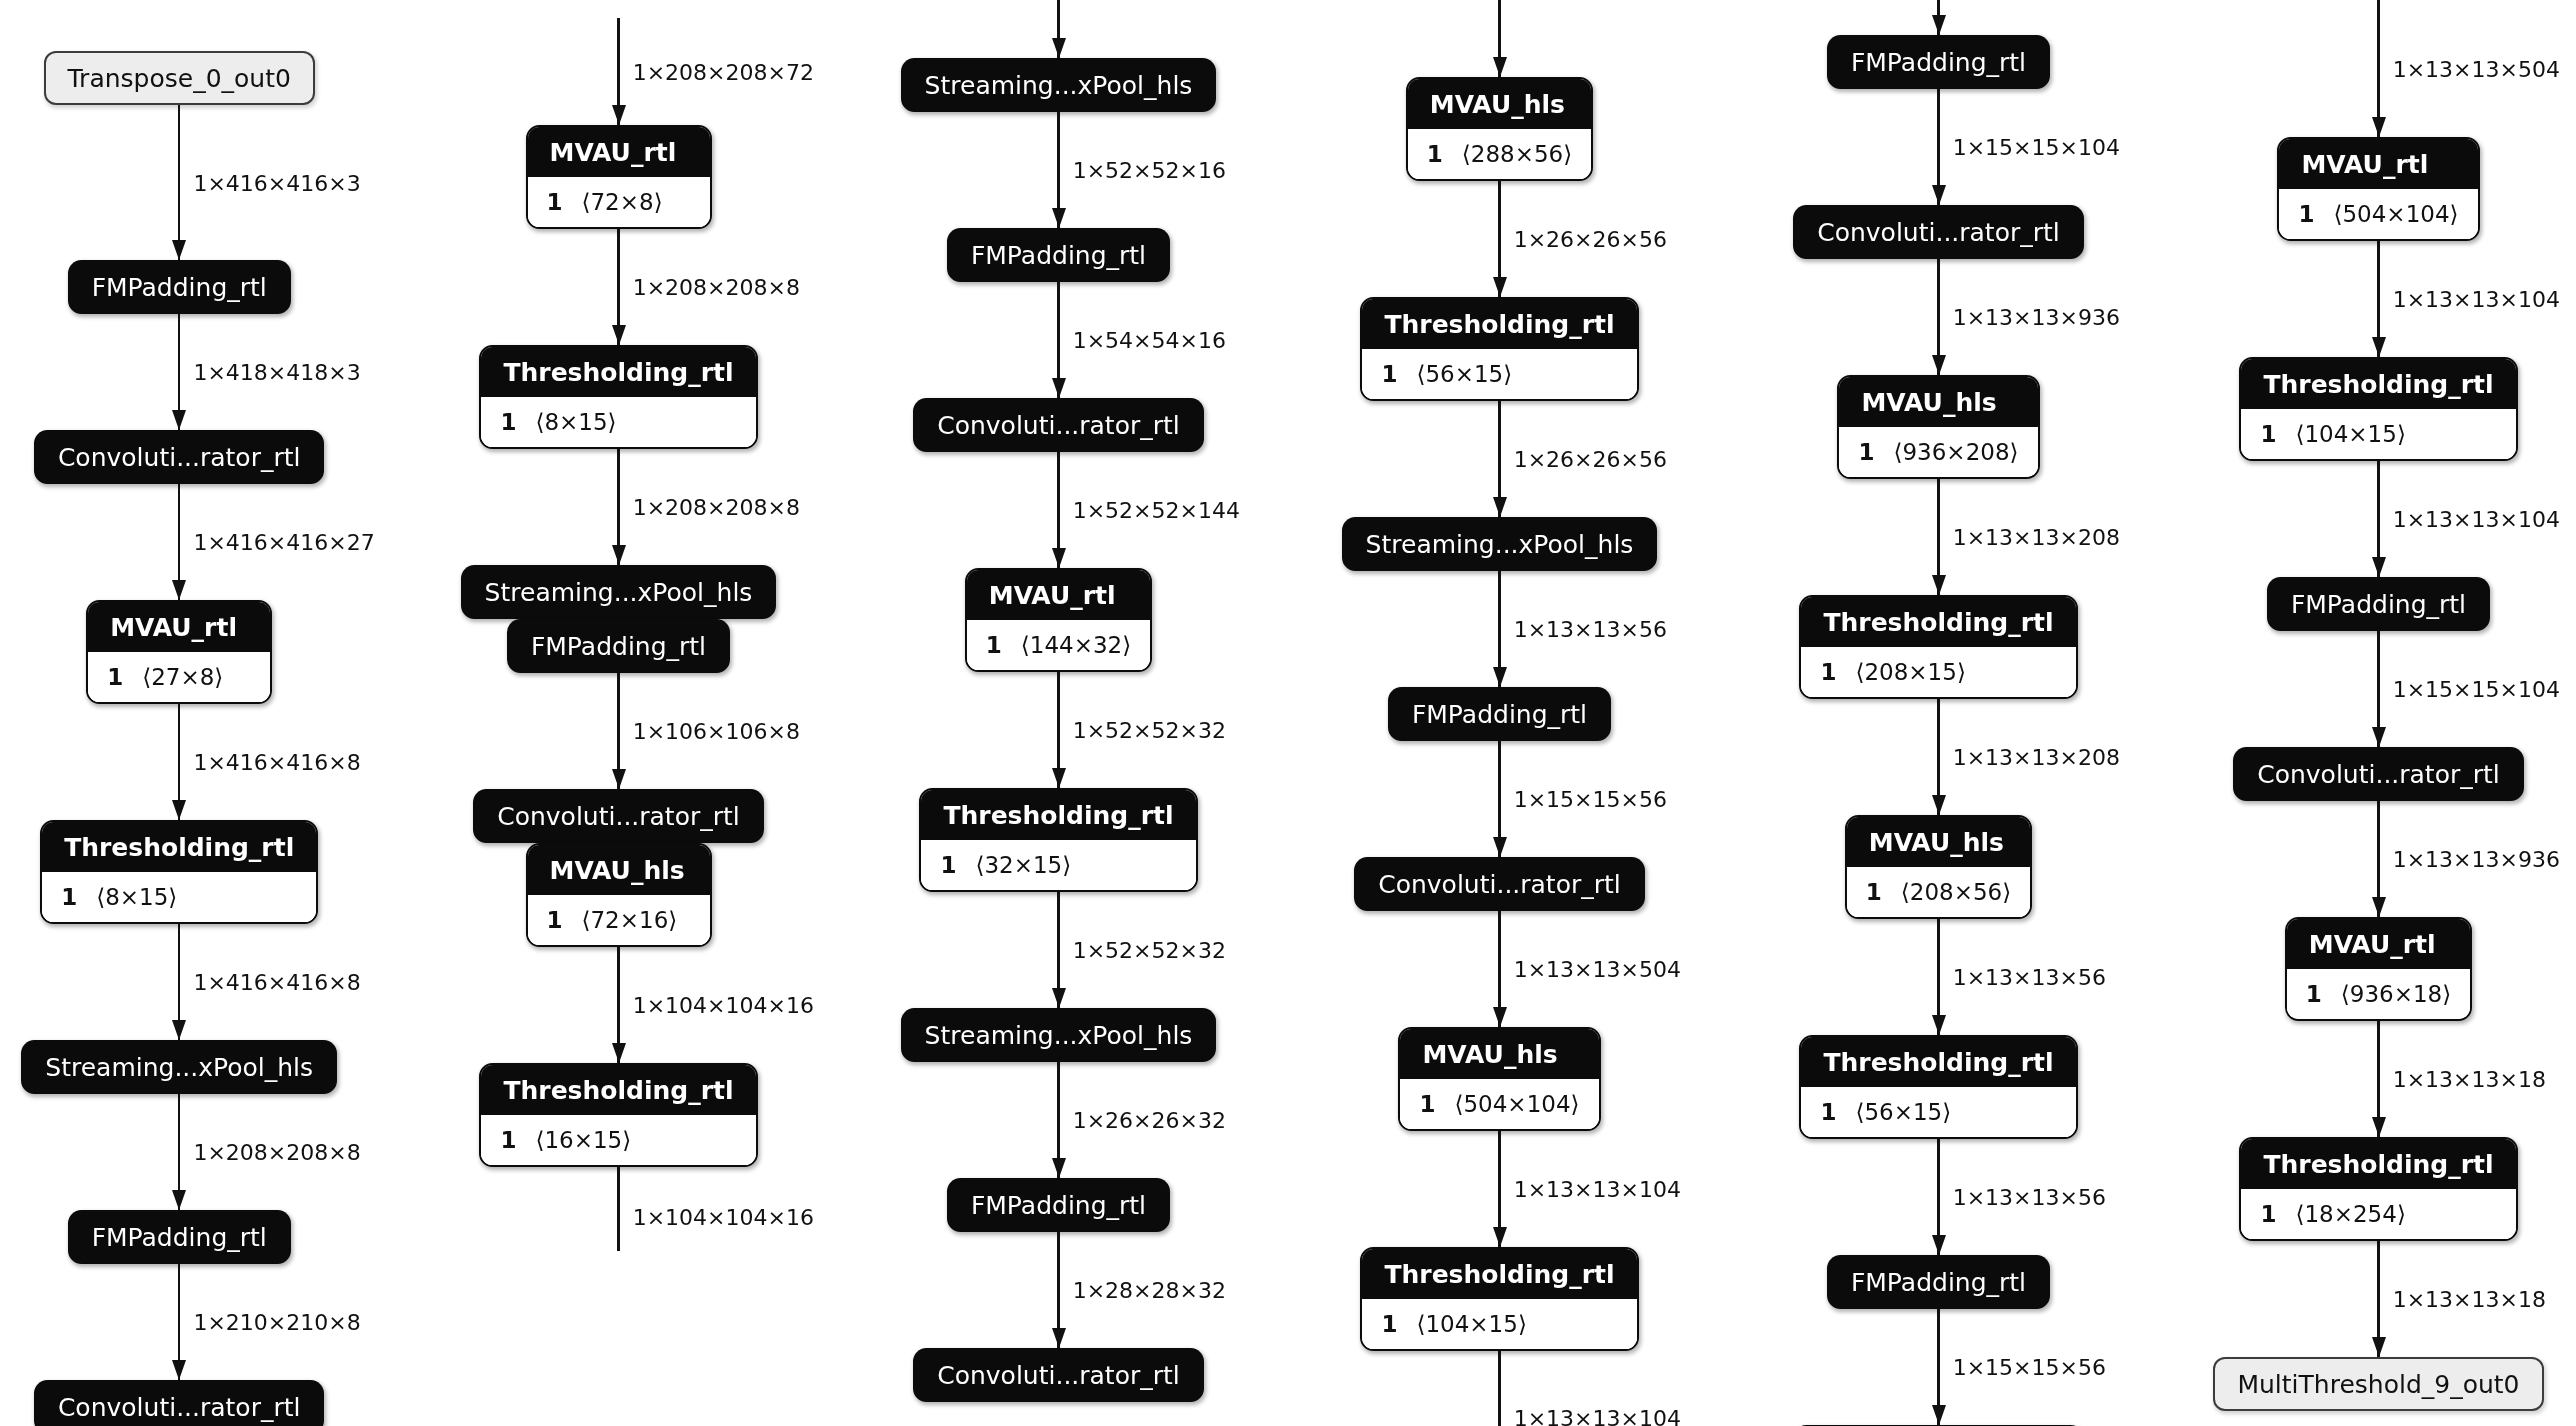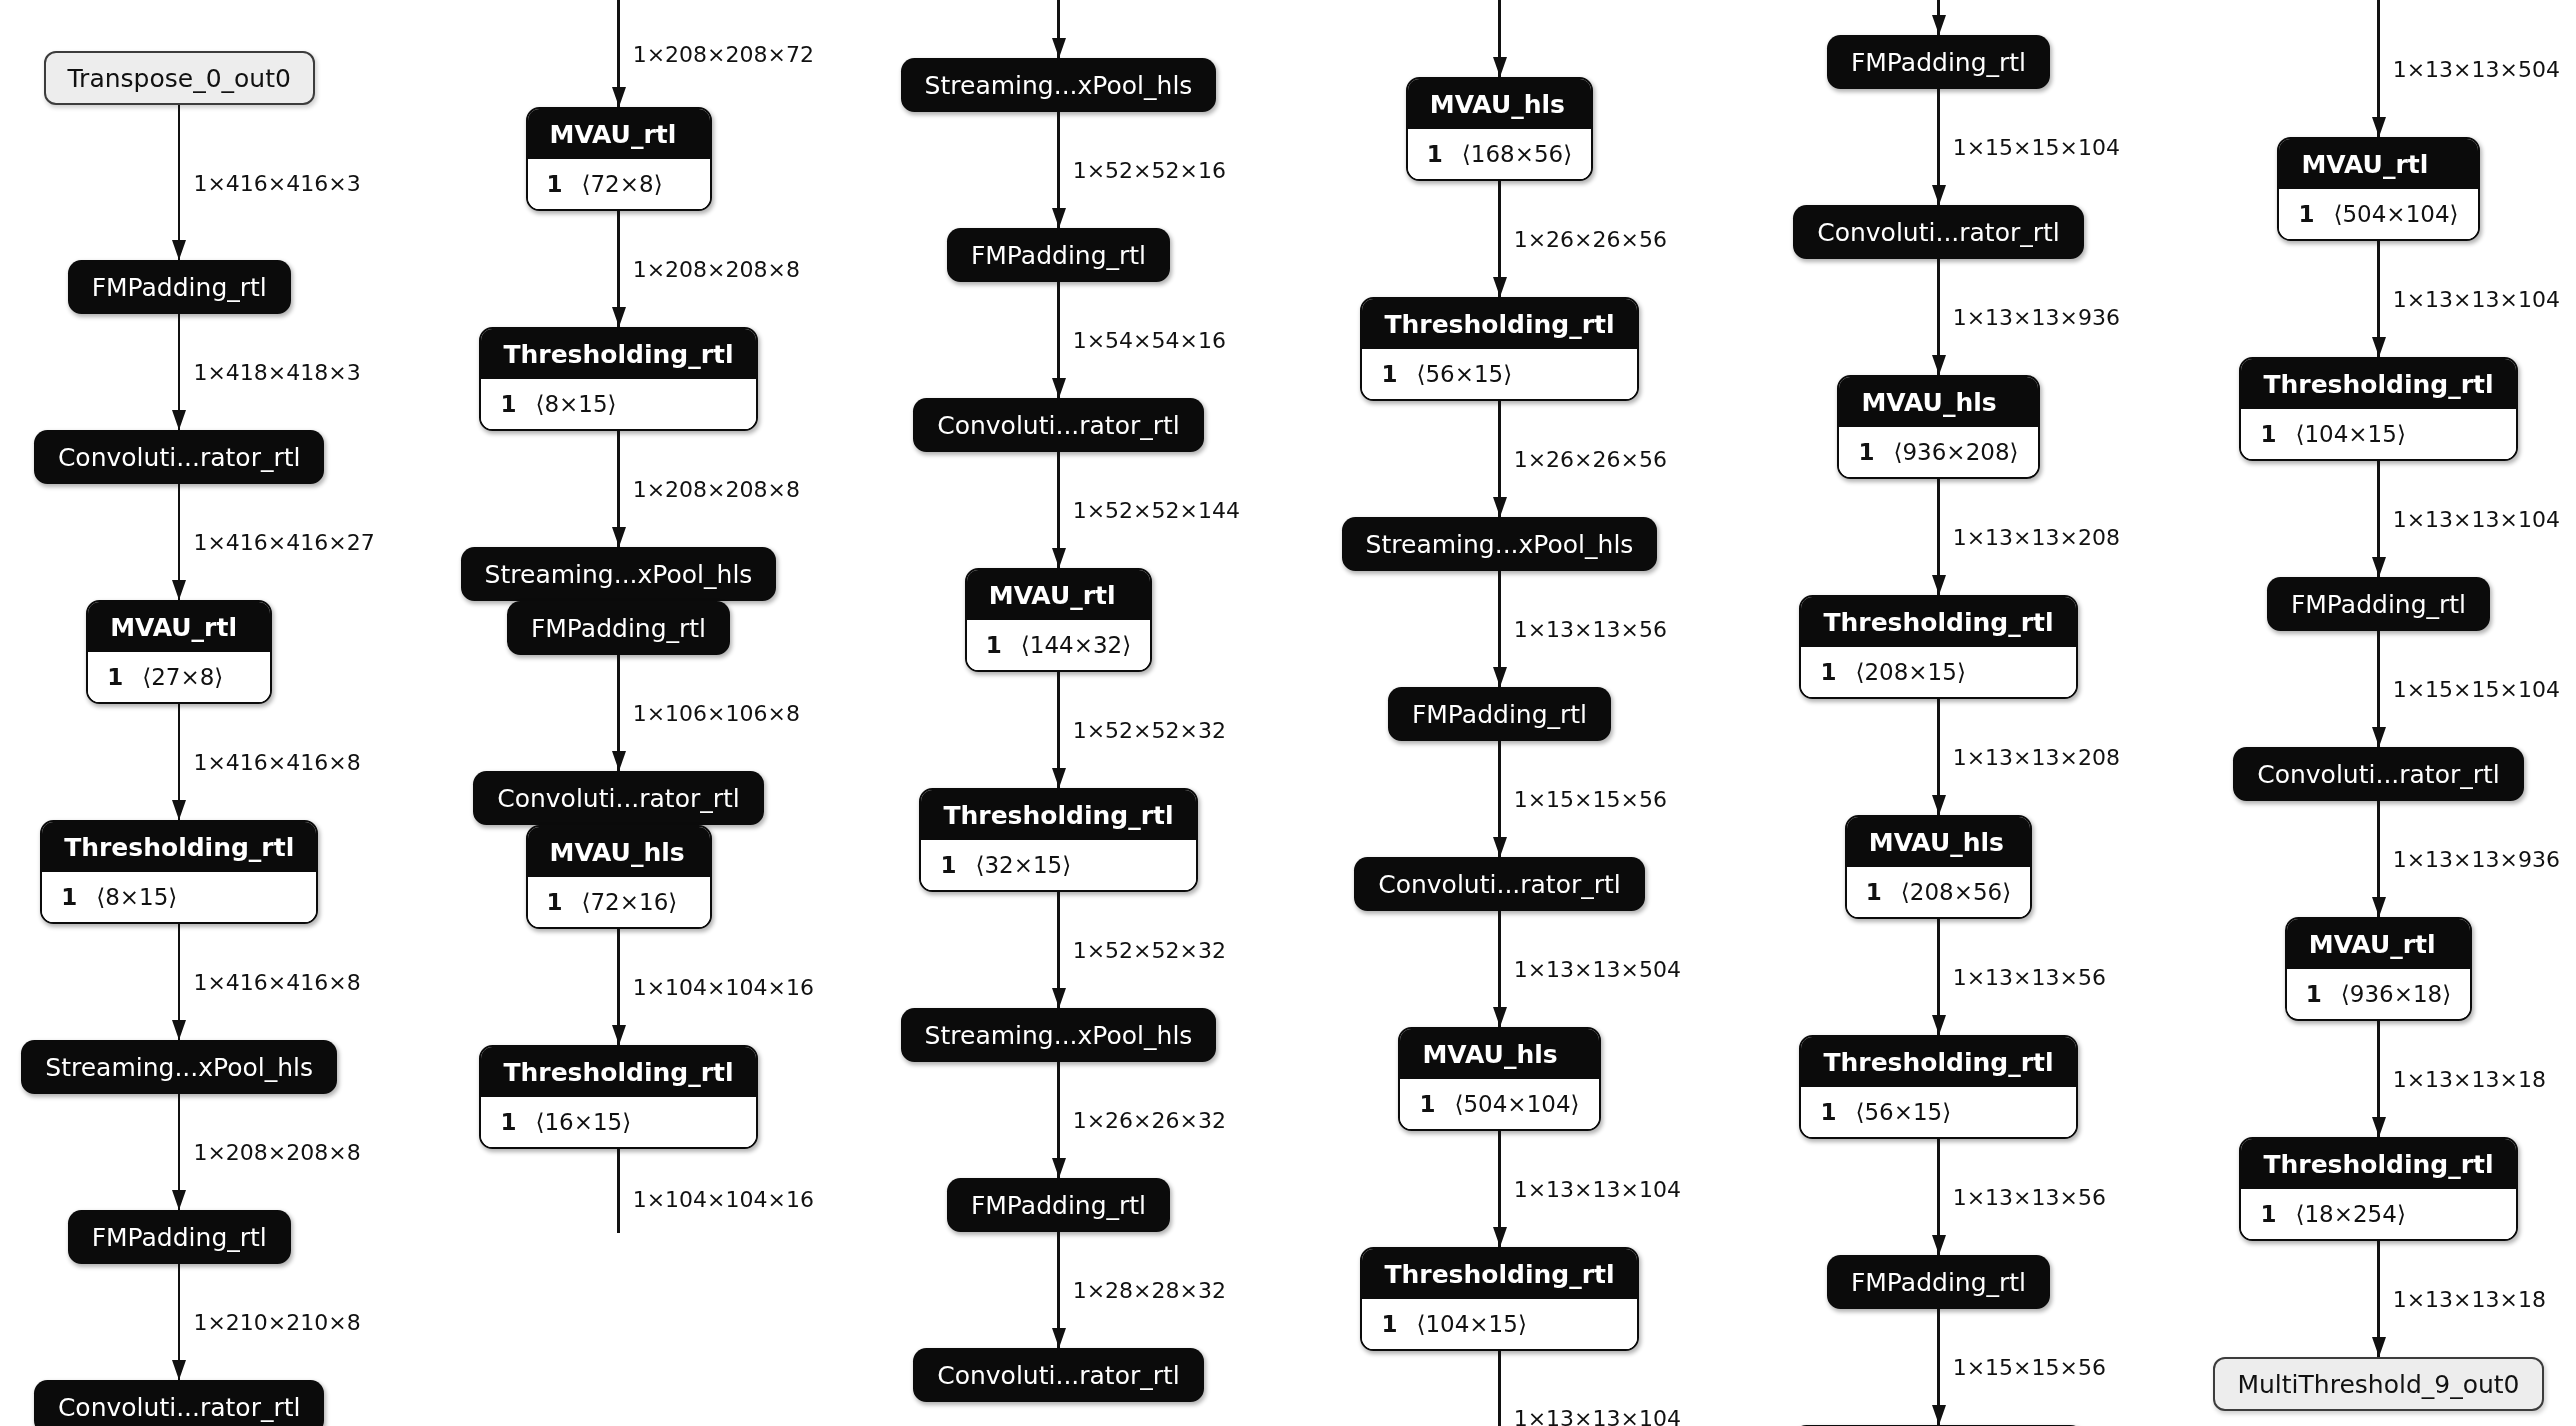--- a/index.html
+++ b/index.html
@@ -9,21 +9,21 @@
     font-family: "DejaVu Sans", sans-serif;
     overflow: hidden;
   }
   #graph { position: relative; width: 2576px; height: 1426px; }
 
   .col {
     position: absolute; top: 0; width: 379px;
     display: flex; flex-direction: column; align-items: center;
   }
   .col-1 { left: -10.3px;  padding-top: 51px; --fh: 0px;   --ch: 29px;  }
-  .col-2 { left: 429px;  --fh: 107px; --ch: 84px; }
+  .col-2 { left: 429px; margin-top: 18px;  --fh: 107px; --ch: 84px; }
   .col-3 { left: 869px; --fh: 58px;  --ch: 77px;  }
   .col-4 { left: 1310px; --fh: 77px;  --ch: 111px; }
   .col-5 { left: 1749px; --fh: 35px;  --ch: 16px;  }
   .col-6 { left: 2189px; --fh: 137px; --ch: 0px;   }
 
   
   .node { flex: none; box-sizing: border-box; }
 
   .n-op {
     background: #0b0b0b; color: #ffffff;
@@ -304,21 +304,21 @@
     </div>
     <div class="col col-4">
       <div class="edge edge-first">
         <div class="eline"></div>
         <div class="earrow"></div>
       </div>
       <div class="node n-op2">
         <div class="n-hdr">MVAU_hls</div>
         <div class="n-param">
           <b>1</b>
-          <span>⟨168×56⟩</span>
+          <span>⟨288×56⟩</span>
         </div>
       </div>
       <div class="edge">
         <div class="eline"></div>
         <div class="earrow"></div>
         <div class="elabel">1×26×26×56</div>
       </div>
       <div class="node n-op2">
         <div class="n-hdr">Thresholding_rtl</div>
         <div class="n-param">

